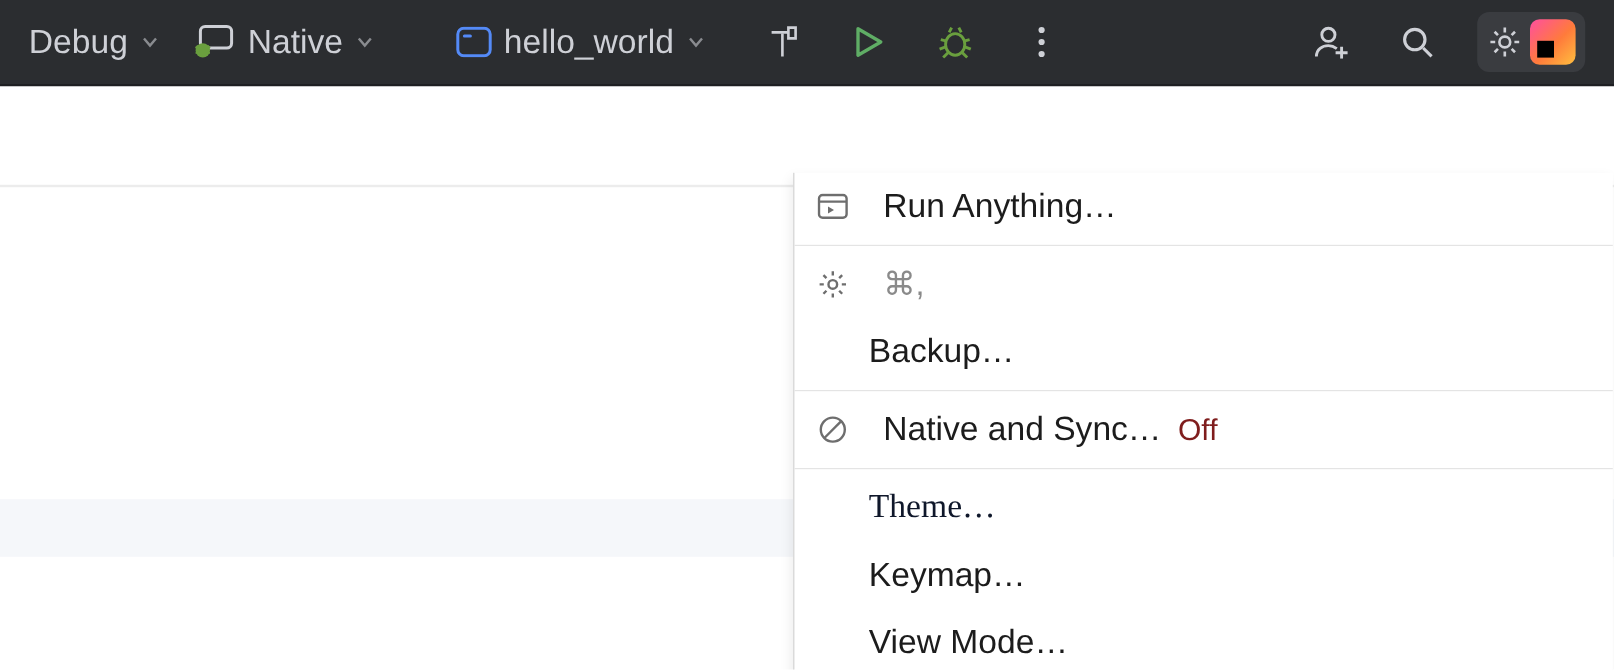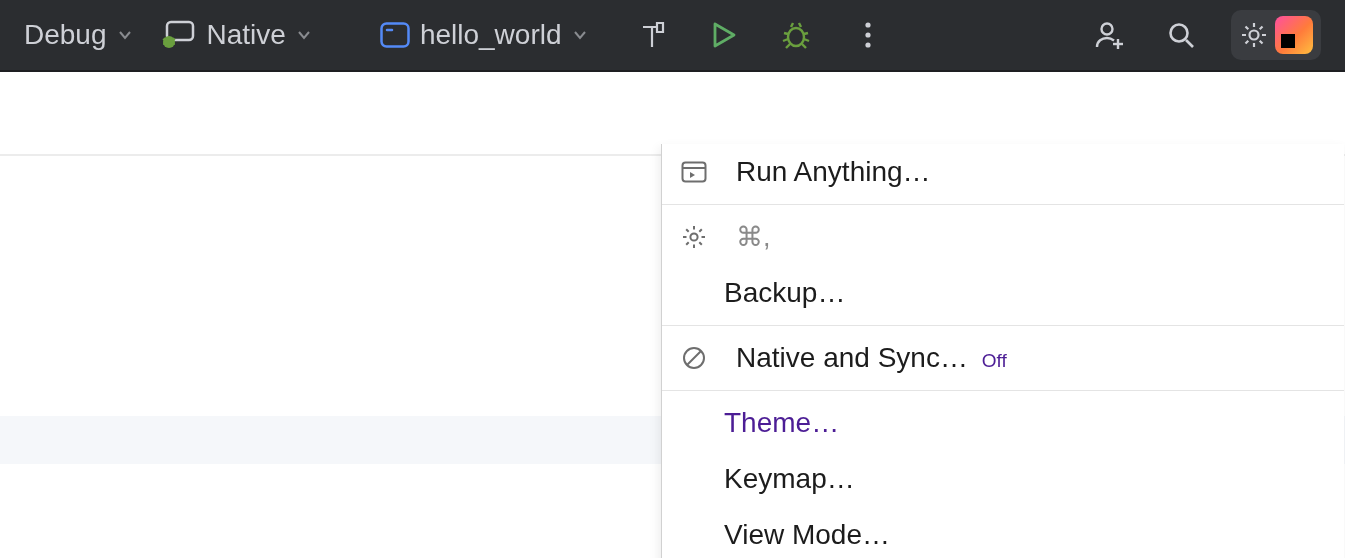--- a/index.html
+++ b/index.html
@@ -61,24 +61,24 @@
     .menu-item {
       display: flex;
       align-items: center;
       padding: 10px 20px 10px 18px;
       gap: 28px;
       cursor: pointer;
       min-height: 56px;
     }
     .menu-item .mi-icon { width: 28px; display: flex; align-items: center; justify-content: center; }
     .menu-item .mi-label { flex: 1; }
-    .menu-item .mi-suffix { color: #4c1d95; font-size: 19px; }
+    .menu-item .mi-suffix { color: #7f1d1d; font-size: 25px; }
     .menu-item .mi-right { color: #8a8a8a; font-size: 27px; }
     .menu-sep { height: 1px; background: #e4e4e4; margin: 4px 0; }
-    .menu-item.disabled { color: #4c1d95; cursor: default; }
+    .menu-item.disabled { color: #0f172a; cursor: default; font-family: Liberation Serif, serif; }
     .settings-pill {
       display: flex; align-items: center; gap: 6px;
       background: #3a3c40;
       border-radius: 10px;
       padding: 6px 8px;
     }
     .product-square {
       width: 38px; height: 38px;
       border-radius: 8px;
       background: linear-gradient(135deg, #ff4fa0 0%, #ff7b3b 55%, #ffbf3f 100%);

